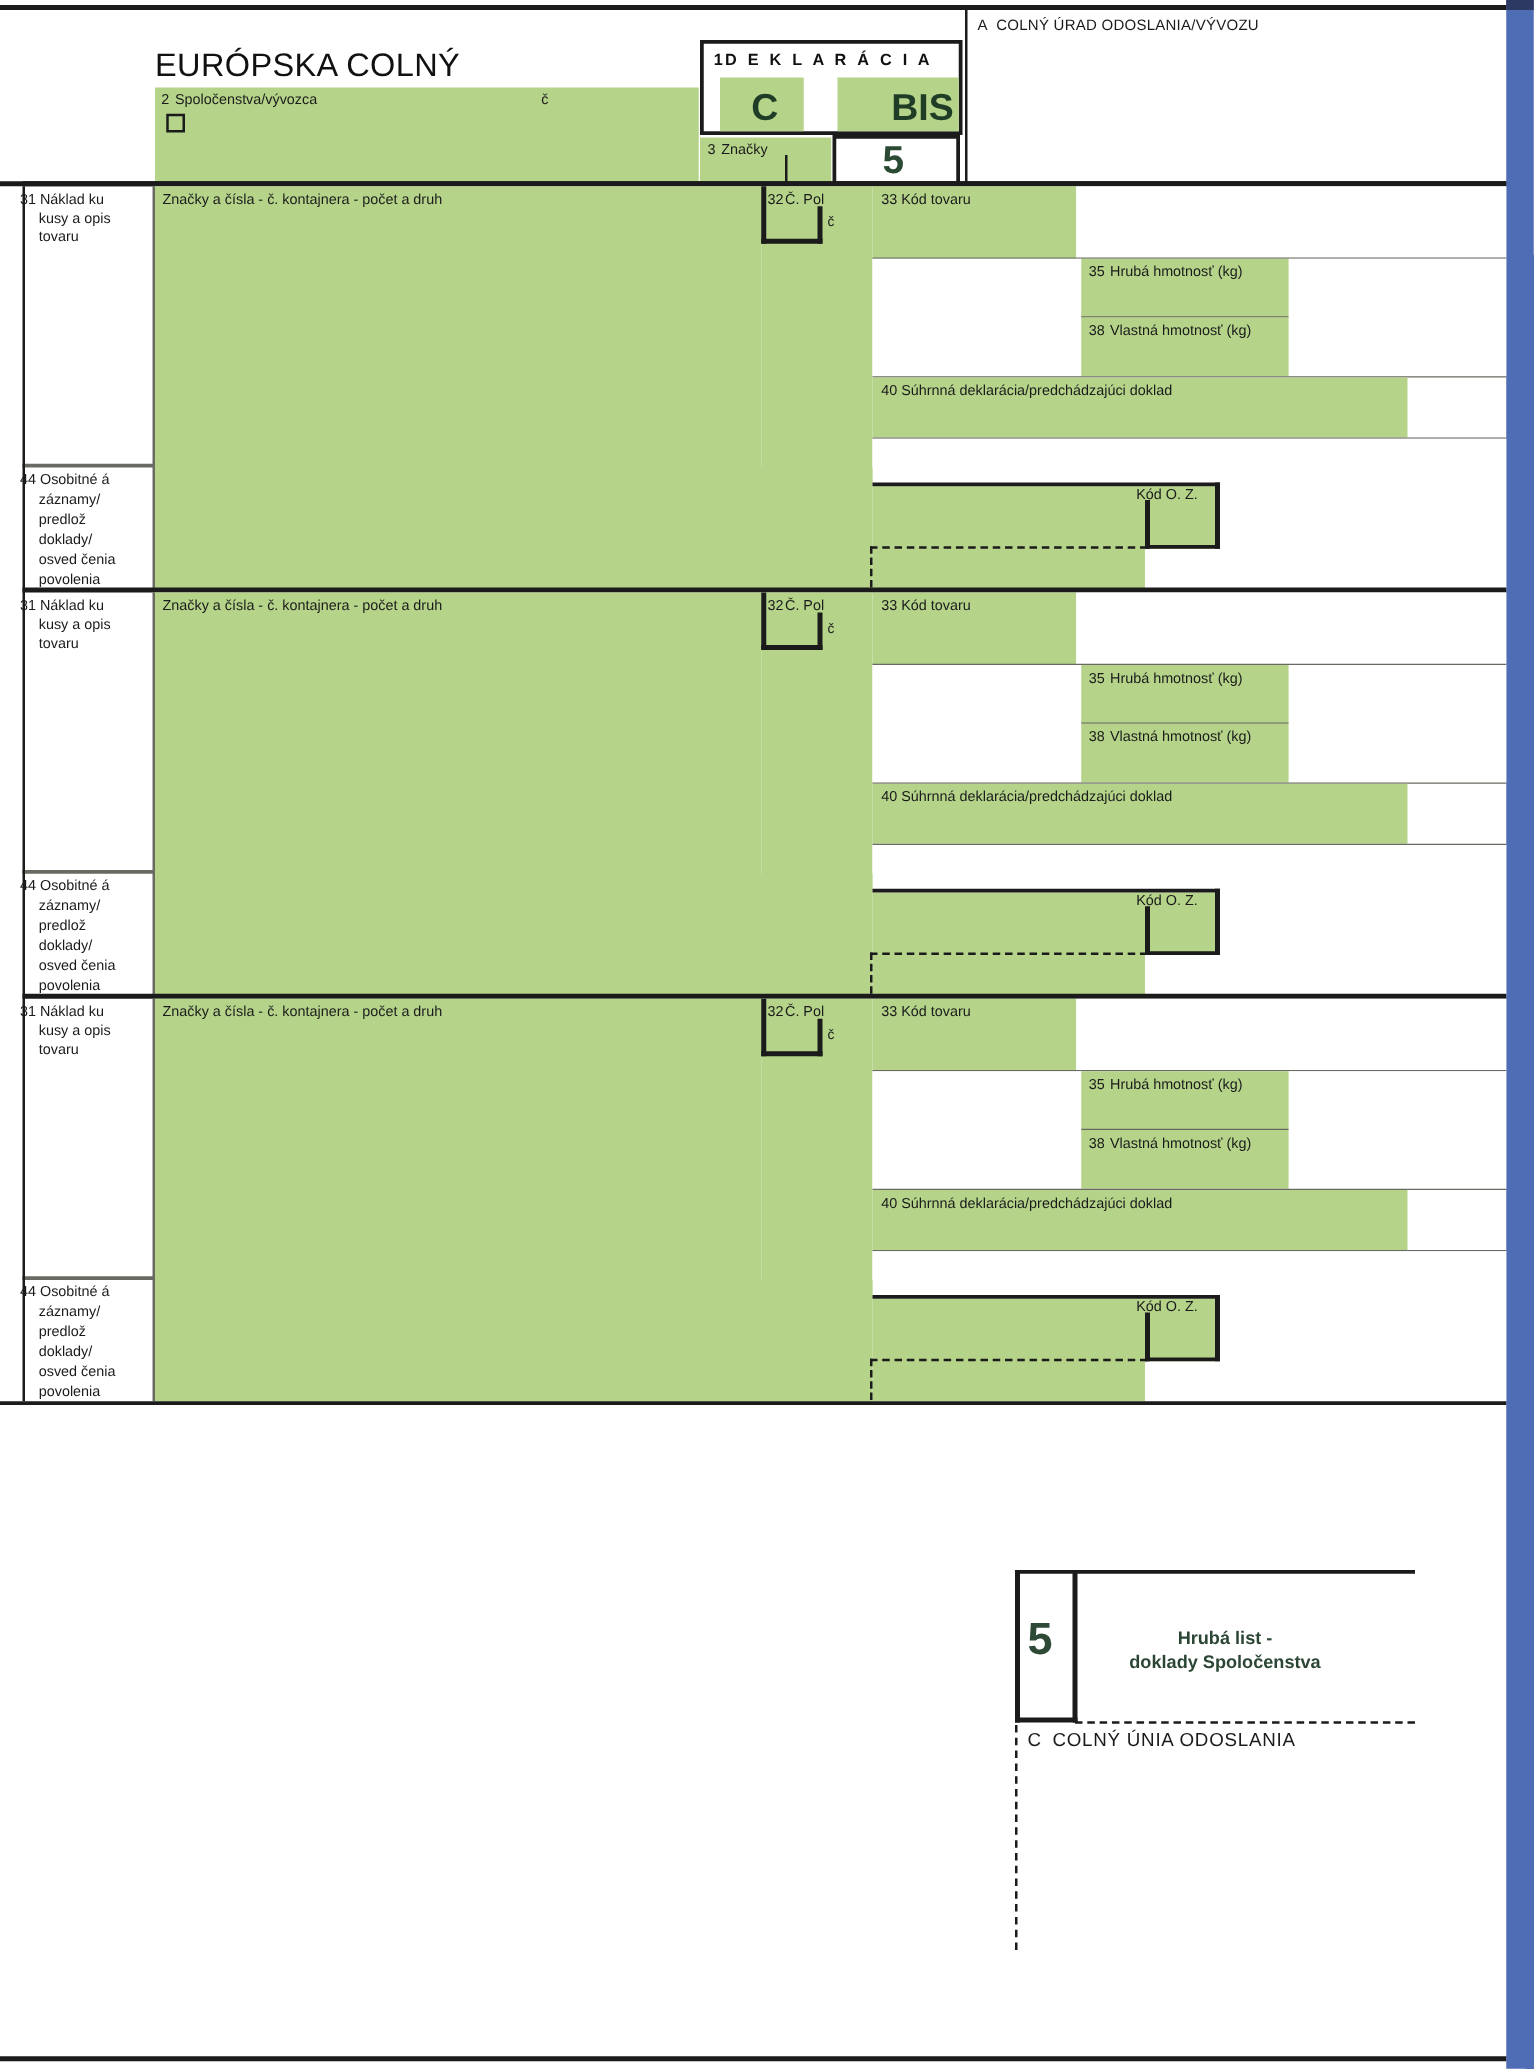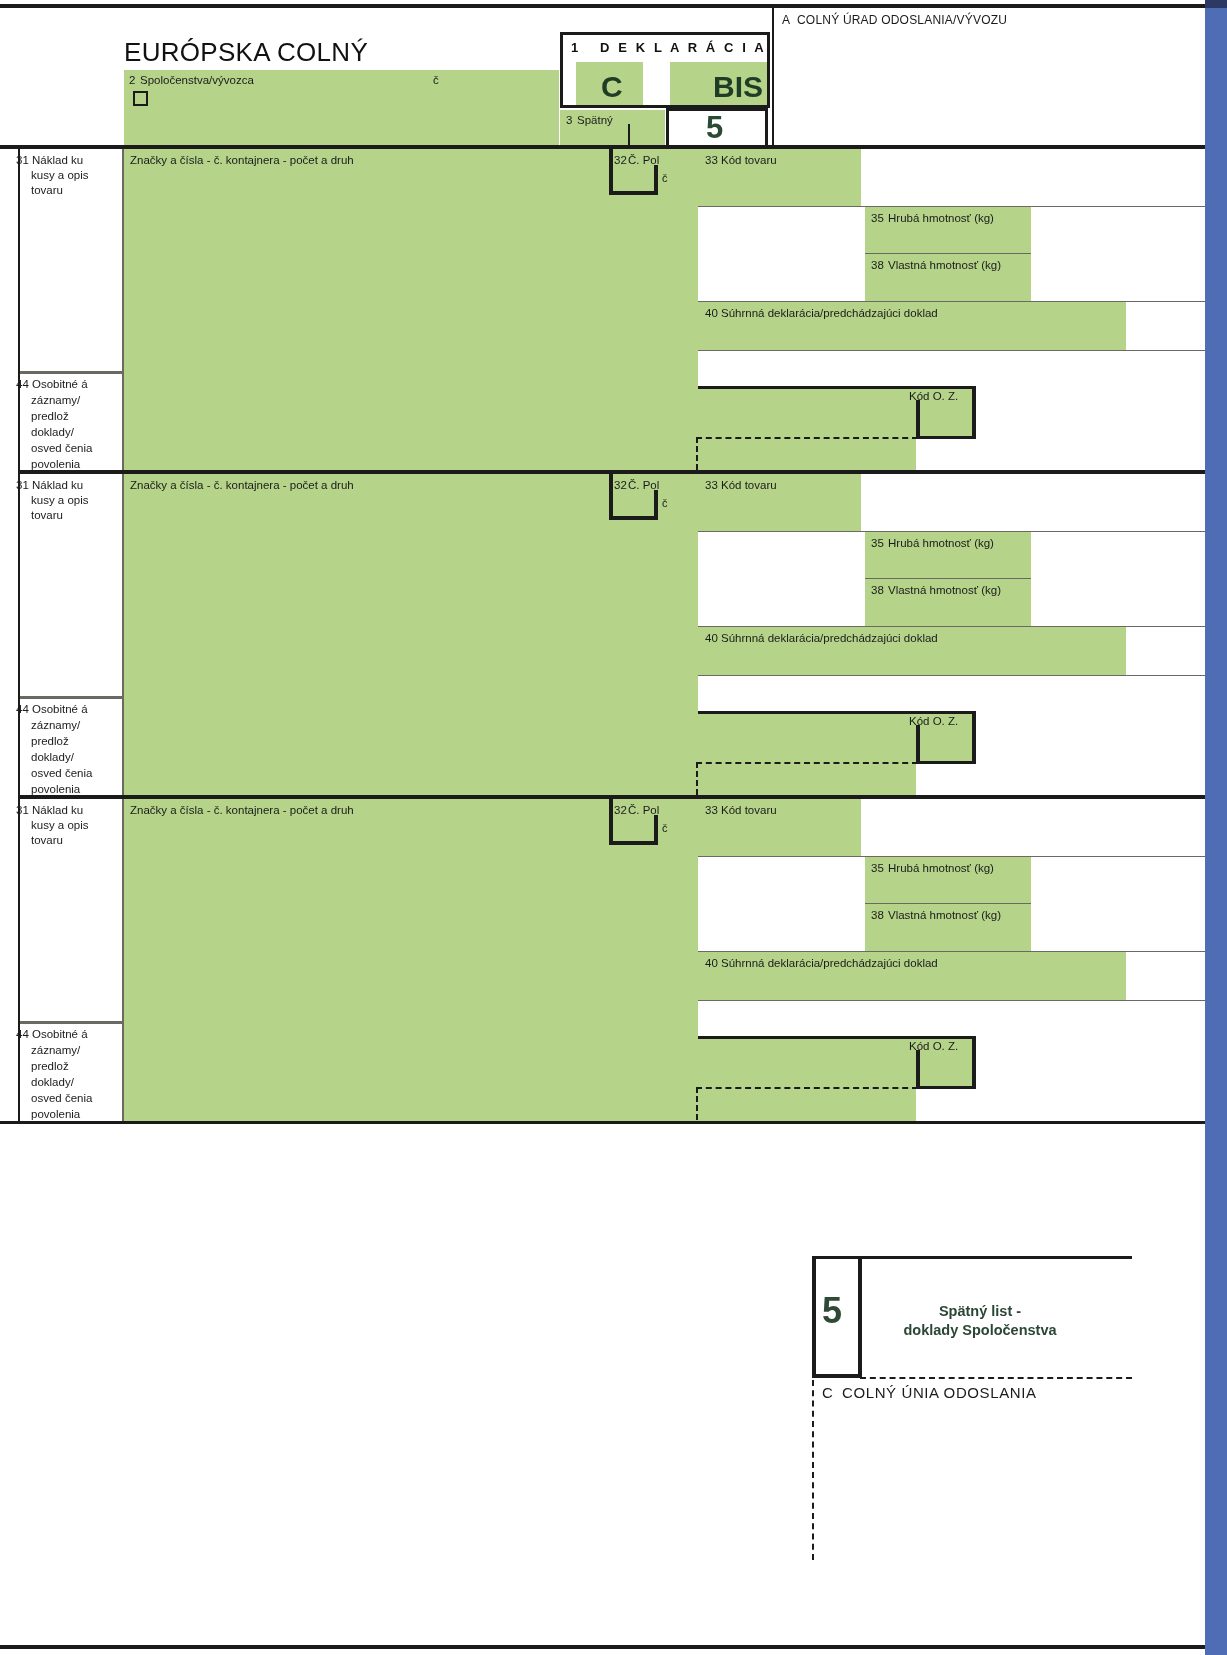--- a/index.html
+++ b/index.html
@@ -51,32 +51,32 @@
   <div class="eu-title" style="left:124px;top:37px;">EURÓPSKA COLNÝ</div>
 
   <div class="g" style="left:124px;top:70px;width:435px;height:78px;"></div>
   <div class="lbl" style="left:129px;top:74px;">2</div>
   <div class="lbl" style="left:140px;top:74px;">Spoločenstva/vývozca</div>
   <div class="lbl" style="left:433px;top:74px;">č</div>
   <div class="chk" style="left:133px;top:91px;"></div>
 
   <div class="w" style="left:560px;top:32px;width:210px;height:76px;border:3px solid #1b1b1b;box-sizing:border-box;"></div>
   <div class="decl-word" style="left:571px;top:40px;">1</div>
-  <div class="decl-word" style="left:600px;top:40px;">D E K L A R Á C I A</div>
+  <div class="decl-word" style="left:580px;top:40px;">D E K L A R Á C I A</div>
 
   <div class="g" style="left:576px;top:62px;width:67px;height:43px;"></div>
   <div class="bigletter" style="left:601px;top:70px;">C</div>
 
   <div class="g" style="left:670px;top:62px;width:97px;height:43px;"></div>
   <div class="bigletter" style="left:713px;top:70px;">BIS</div>
 
   <div class="g" style="left:560px;top:110px;width:105px;height:38px;"></div>
   <div class="ln" style="left:628px;top:124px;width:2px;height:24px;"></div>
   <div class="lbl" style="left:566px;top:114px;">3</div>
-  <div class="lbl" style="left:577px;top:114px;">Spätný</div>
+  <div class="lbl" style="left:577px;top:114px;">Značky</div>
   <div class="w" style="left:666px;top:108px;width:102px;height:40px;border:3px solid #1b1b1b;box-sizing:border-box;"></div>
   <div class="bignum" style="left:706px;top:110px;">5</div>
 
   <div class="ln" style="left:772px;top:8px;width:2px;height:140px;"></div>
   <div class="lbl" style="left:782px;top:14px;font-size:12px;letter-spacing:.2px;">A</div>
   <div class="lbl" style="left:797px;top:14px;font-size:12px;letter-spacing:.2px;">COLNÝ ÚRAD ODOSLANIA/VÝVOZU</div>
 
   <div class="ln" style="left:0;top:145px;width:1205px;height:4px;"></div>
 
   <div id="items-root">
@@ -236,21 +236,21 @@
     </div>
 
   <div class="ln" style="left:0;top:1121px;width:1205px;height:3px;"></div>
   <div class="ln" style="left:18px;top:149px;width:2px;height:972px;"></div>
 
   <div class="ln" style="left:812px;top:1256px;width:320px;height:3px;"></div>
   <div class="ln" style="left:812px;top:1256px;width:4px;height:122px;"></div>
   <div class="ln" style="left:858px;top:1256px;width:4px;height:122px;"></div>
   <div class="ln" style="left:812px;top:1374px;width:50px;height:4px;"></div>
   <div class="footer-num" style="left:822px;top:1290px;">5</div>
-  <div class="footer-txt" style="left:880px;top:1302px;width:200px;">Spätný list -</div>
+  <div class="footer-txt" style="left:880px;top:1302px;width:200px;">Hrubá list -</div>
   <div class="footer-txt" style="left:880px;top:1321px;width:200px;">doklady Spoločenstva</div>
 
   <div class="dash-h" style="left:860px;top:1377px;width:272px;"></div>
   <div class="dash-v" style="left:812px;top:1380px;height:180px;"></div>
   <div class="footer-c" style="left:822px;top:1384px;">C</div>
   <div class="footer-c" style="left:842px;top:1384px;">COLNÝ ÚNIA ODOSLANIA</div>
 
   <div class="ln" style="left:0;top:1645px;width:1205px;height:4px;"></div>
 
 </div>

